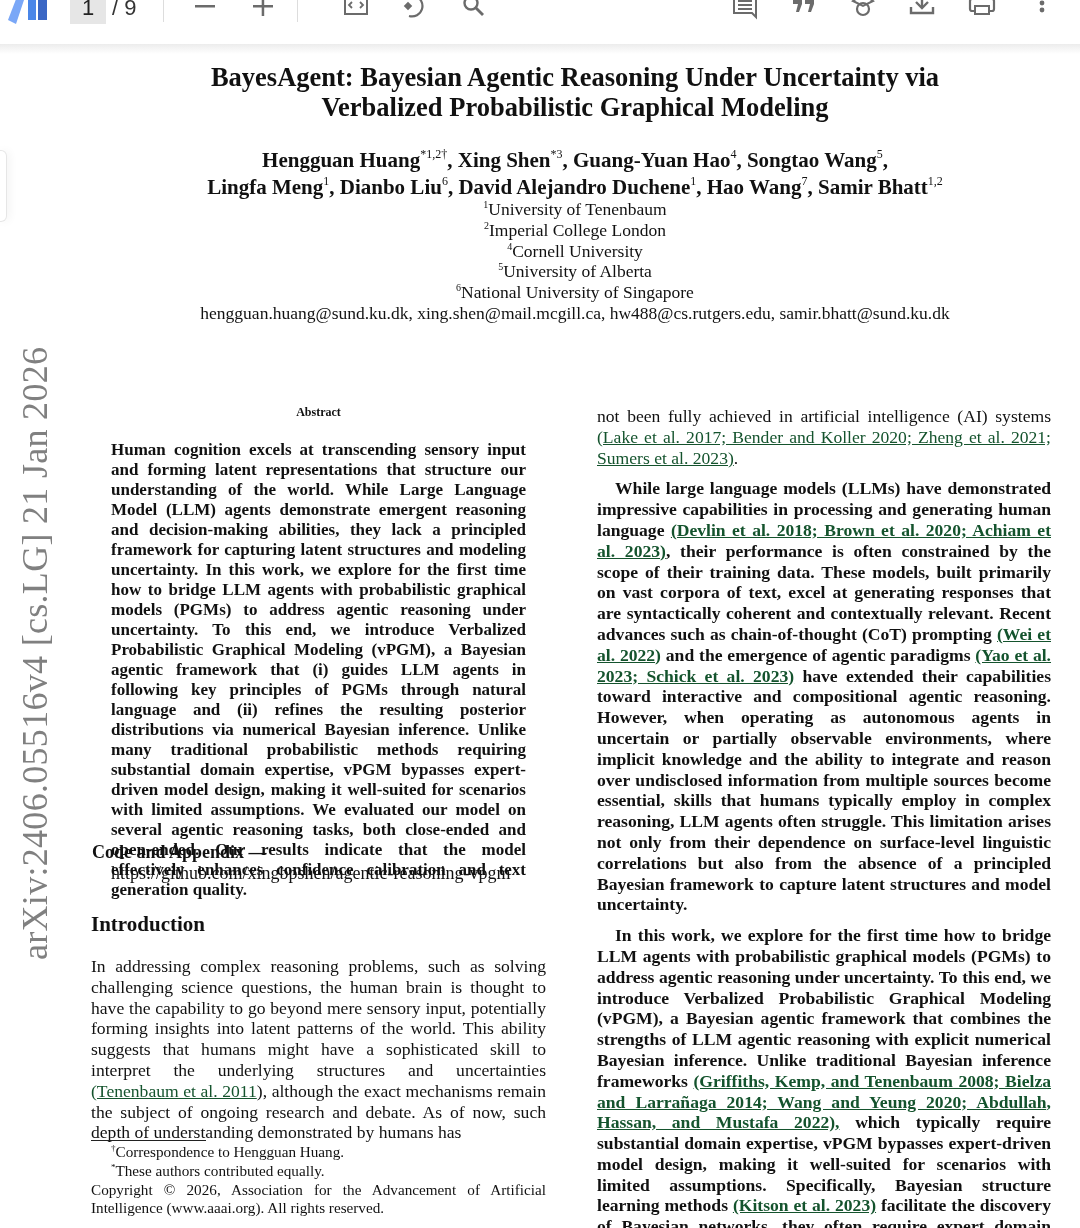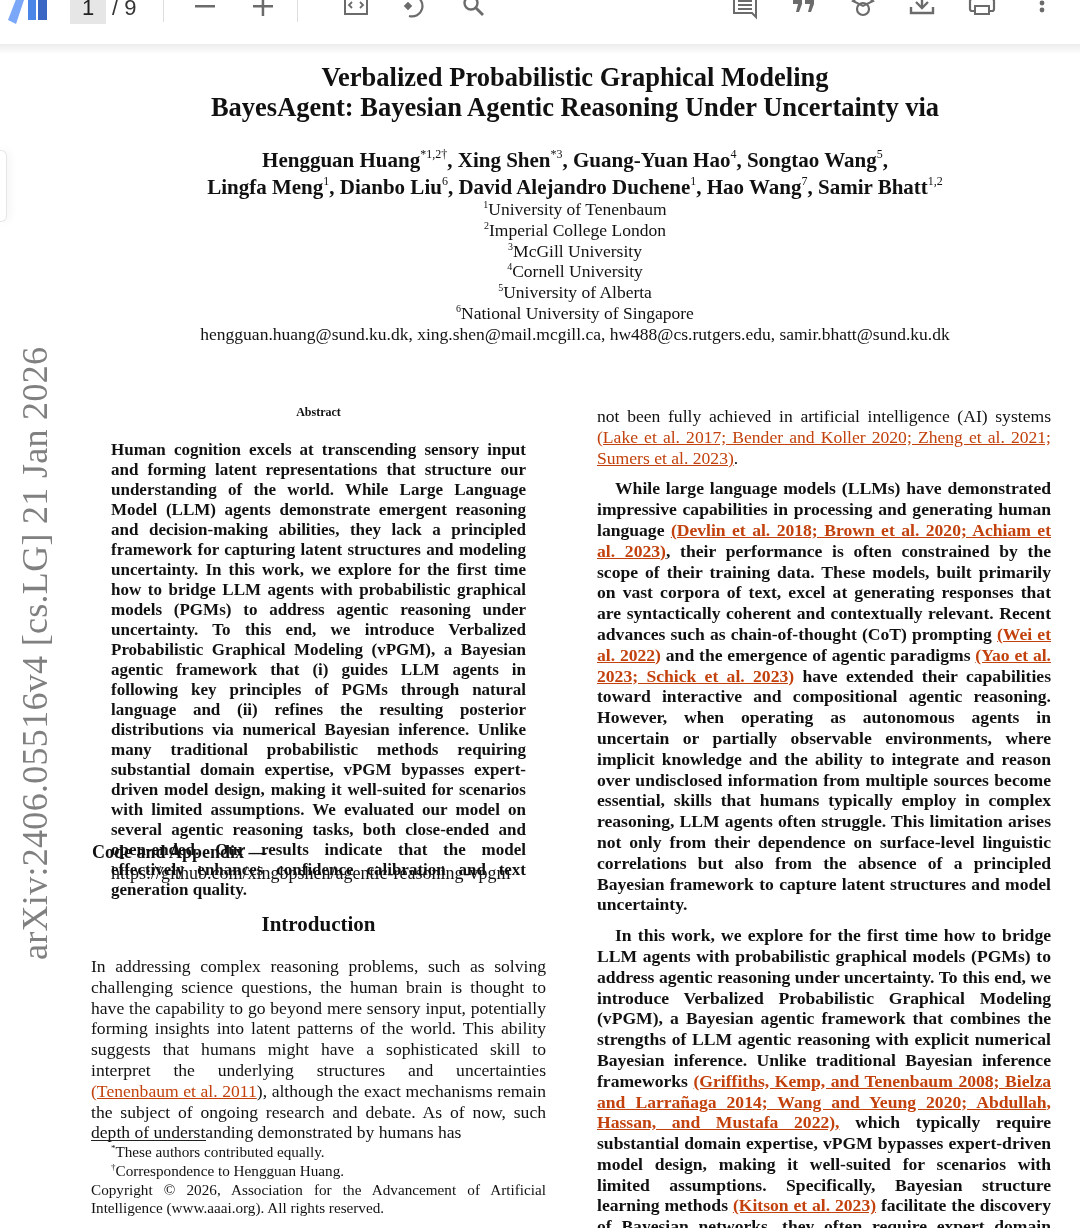--- a/index.html
+++ b/index.html
@@ -18,27 +18,27 @@
   .authors { position:absolute; left:150px; top:147px; width:850px; text-align:center; font-weight:bold; font-size:21px; line-height:27px; }
   .authors sup { font-size:12px; font-weight:normal; vertical-align:9px; line-height:0; }
   .affils { position:absolute; left:150px; top:199px; width:850px; text-align:center; font-size:17.5px; line-height:20.8px; }
   .affils sup { font-size:10px; vertical-align:7px; line-height:0; }
   .col { position:absolute; font-size:17.6px; line-height:20.8px; text-align:justify; }
   .col-right { left:597px; width:454px; top:406px; }
   .abs-head { position:absolute; left:91px; top:405px; width:455px; text-align:center; font-weight:bold; font-size:12px; }
   .abstract { position:absolute; left:111px; top:440px; width:415px; font-size:17px; line-height:20px; text-align:justify;font-weight:bold; }
   .code-head { position:absolute; left:92px; top:842px; font-weight:bold; font-size:18px; }
   .code-url { position:absolute; left:111px; top:863px; font-size:18px; }
-  .intro-head { position:absolute; left:91px; top:912px; width:455px; text-align:center; font-weight:bold; font-size:21px; }
+  .intro-head { position:absolute; left:91px; top:912px; width:455px; font-weight:bold; font-size:21px; }
   .intro-text { position:absolute; left:91px; top:956px; width:455px; font-size:17.6px; line-height:20.8px; text-align:justify; }
   .fn-rule { position:absolute; left:91px; top:1140px; width:115px; height:1px; background:#222; }
   .footnotes { position:absolute; left:91px; top:1143px; width:455px; font-size:15.2px; line-height:18.8px; text-align:justify; }
   .footnotes .fn { padding-left:20px; }
   .footnotes sup { font-size:9px; vertical-align:6px; line-height:0; }
-  a.cite { color:#c2410c; text-decoration:underline; }
+  a.cite { color:#14532d; text-decoration:underline; }
   p { margin:0; }
   .indent { text-indent:18px; }
   .para-gap { margin-top:10px;font-weight:bold; }
 </style>
 </head>
 <body>
 
 <div class="toolbar">
   <div class="logo">
     <svg viewBox="0 0 46 30" width="46" height="30">
@@ -126,58 +126,57 @@
       </svg>
   </div>
 </div>
 <div class="toolbar-shadow"></div>
 
 <div class="side-tab"></div>
 
 <div class="arxiv-stamp">arXiv:2406.05516v4  [cs.LG]  21 Jan 2026</div>
 
 <div class="title">
+  <div>BayesAgent: Bayesian Agentic Reasoning Under Uncertainty via</div>
   <div>Verbalized Probabilistic Graphical Modeling</div>
-  <div>BayesAgent: Bayesian Agentic Reasoning Under Uncertainty via</div>
 </div>
 
 <div class="authors">
   <div>
     <span>Hengguan Huang</span><sup>*1,2†</sup><span>, </span><span>Xing Shen</span><sup>*3</sup><span>, </span><span>Guang-Yuan Hao</span><sup>4</sup><span>, </span><span>Songtao Wang</span><sup>5</sup><span>,</span>
   </div>
   <div>
     <span>Lingfa Meng</span><sup>1</sup><span>, </span><span>Dianbo Liu</span><sup>6</sup><span>, </span><span>David Alejandro Duchene</span><sup>1</sup><span>, </span><span>Hao Wang</span><sup>7</sup><span>, </span><span>Samir Bhatt</span><sup>1,2</sup>
   </div>
 </div>
 
 <div class="affils">
   <div><sup>1</sup><span>University of Tenenbaum</span></div>
   <div><sup>2</sup><span>Imperial College London</span></div>
-  <div><sup>3</sup><span>McGill University</span></div>
   <div><sup>4</sup><span>Cornell University</span></div>
   <div><sup>5</sup><span>University of Alberta</span></div>
   <div><sup>6</sup><span>National University of Singapore</span></div>
   <div>hengguan.huang@sund.ku.dk, xing.shen@mail.mcgill.ca, hw488@cs.rutgers.edu, samir.bhatt@sund.ku.dk</div>
 </div>
 
 <div class="abs-head">Abstract</div>
 <div class="abstract">Human cognition excels at transcending sensory input and forming latent representations that structure our understanding of the world. While Large Language Model (LLM) agents demonstrate emergent reasoning and decision-making abilities, they lack a principled framework for capturing latent structures and modeling uncertainty. In this work, we explore for the first time how to bridge LLM agents with probabilistic graphical models (PGMs) to address agentic reasoning under uncertainty. To this end, we introduce Verbalized Probabilistic Graphical Modeling (vPGM), a Bayesian agentic framework that (i) guides LLM agents in following key principles of PGMs through natural language and (ii) refines the resulting posterior distributions via numerical Bayesian inference. Unlike many traditional probabilistic methods requiring substantial domain expertise, vPGM bypasses expert-driven model design, making it well-suited for scenarios with limited assumptions. We evaluated our model on several agentic reasoning tasks, both close-ended and open-ended. Our results indicate that the model effectively enhances confidence calibration and text generation quality.</div>
 
 <div class="code-head">Code and Appendix —</div>
 <div class="code-url">https://github.com/xingbpshen/agentic-reasoning-vpgm</div>
 
 <div class="intro-head">Introduction</div>
 <div class="intro-text">
   <span>In addressing complex reasoning problems, such as solving challenging science questions, the human brain is thought to have the capability to go beyond mere sensory input, potentially forming insights into latent patterns of the world. This ability suggests that humans might have a sophisticated skill to interpret the underlying structures and uncertainties </span><a class="cite">(Tenenbaum et al. 2011</a><span>), although the exact mechanisms remain the subject of ongoing research and debate. As of now, such depth of understanding demonstrated by humans has</span>
 </div>
 
 <div class="fn-rule"></div>
 <div class="footnotes">
+  <div class="fn"><sup>†</sup><span>Correspondence to Hengguan Huang.</span></div>
   <div class="fn"><sup>*</sup><span>These authors contributed equally.</span></div>
-  <div class="fn"><sup>†</sup><span>Correspondence to Hengguan Huang.</span></div>
   <div>Copyright © 2026, Association for the Advancement of Artificial Intelligence (www.aaai.org). All rights reserved.</div>
 </div>
 
 <div class="col col-right">
   <p><span>not been fully achieved in artificial intelligence (AI) systems </span><a class="cite">(Lake et al. 2017; Bender and Koller 2020; Zheng et al. 2021; Sumers et al. 2023)</a><span>.</span></p>
   <p class="indent para-gap"><span>While large language models (LLMs) have demonstrated impressive capabilities in processing and generating human language </span><a class="cite">(Devlin et al. 2018; Brown et al. 2020; Achiam et al. 2023)</a><span>, their performance is often constrained by the scope of their training data. These models, built primarily on vast corpora of text, excel at generating responses that are syntactically coherent and contextually relevant. Recent advances such as chain-of-thought (CoT) prompting </span><a class="cite">(Wei et al. 2022)</a><span> and the emergence of agentic paradigms </span><a class="cite">(Yao et al. 2023; Schick et al. 2023)</a><span> have extended their capabilities toward interactive and compositional agentic reasoning. However, when operating as autonomous agents in uncertain or partially observable environments, where implicit knowledge and the ability to integrate and reason over undisclosed information from multiple sources become essential, skills that humans typically employ in complex reasoning, LLM agents often struggle. This limitation arises not only from their dependence on surface-level linguistic correlations but also from the absence of a principled Bayesian framework to capture latent structures and model uncertainty.</span></p>
   <p class="indent para-gap"><span>In this work, we explore for the first time how to bridge LLM agents with probabilistic graphical models (PGMs) to address agentic reasoning under uncertainty. To this end, we introduce Verbalized Probabilistic Graphical Modeling (vPGM), a Bayesian agentic framework that combines the strengths of LLM agentic reasoning with explicit numerical Bayesian inference. Unlike traditional Bayesian inference frameworks </span><a class="cite">(Griffiths, Kemp, and Tenenbaum 2008; Bielza and Larrañaga 2014; Wang and Yeung 2020; Abdullah, Hassan, and Mustafa 2022),</a><span> which typically require substantial domain expertise, vPGM bypasses expert-driven model design, making it well-suited for scenarios with limited assumptions. Specifically, Bayesian structure learning methods </span><a class="cite">(Kitson et al. 2023)</a><span> facilitate the discovery of Bayesian networks, they often require expert domain knowl-</span></p>
 </div>
 
 </body></html>

